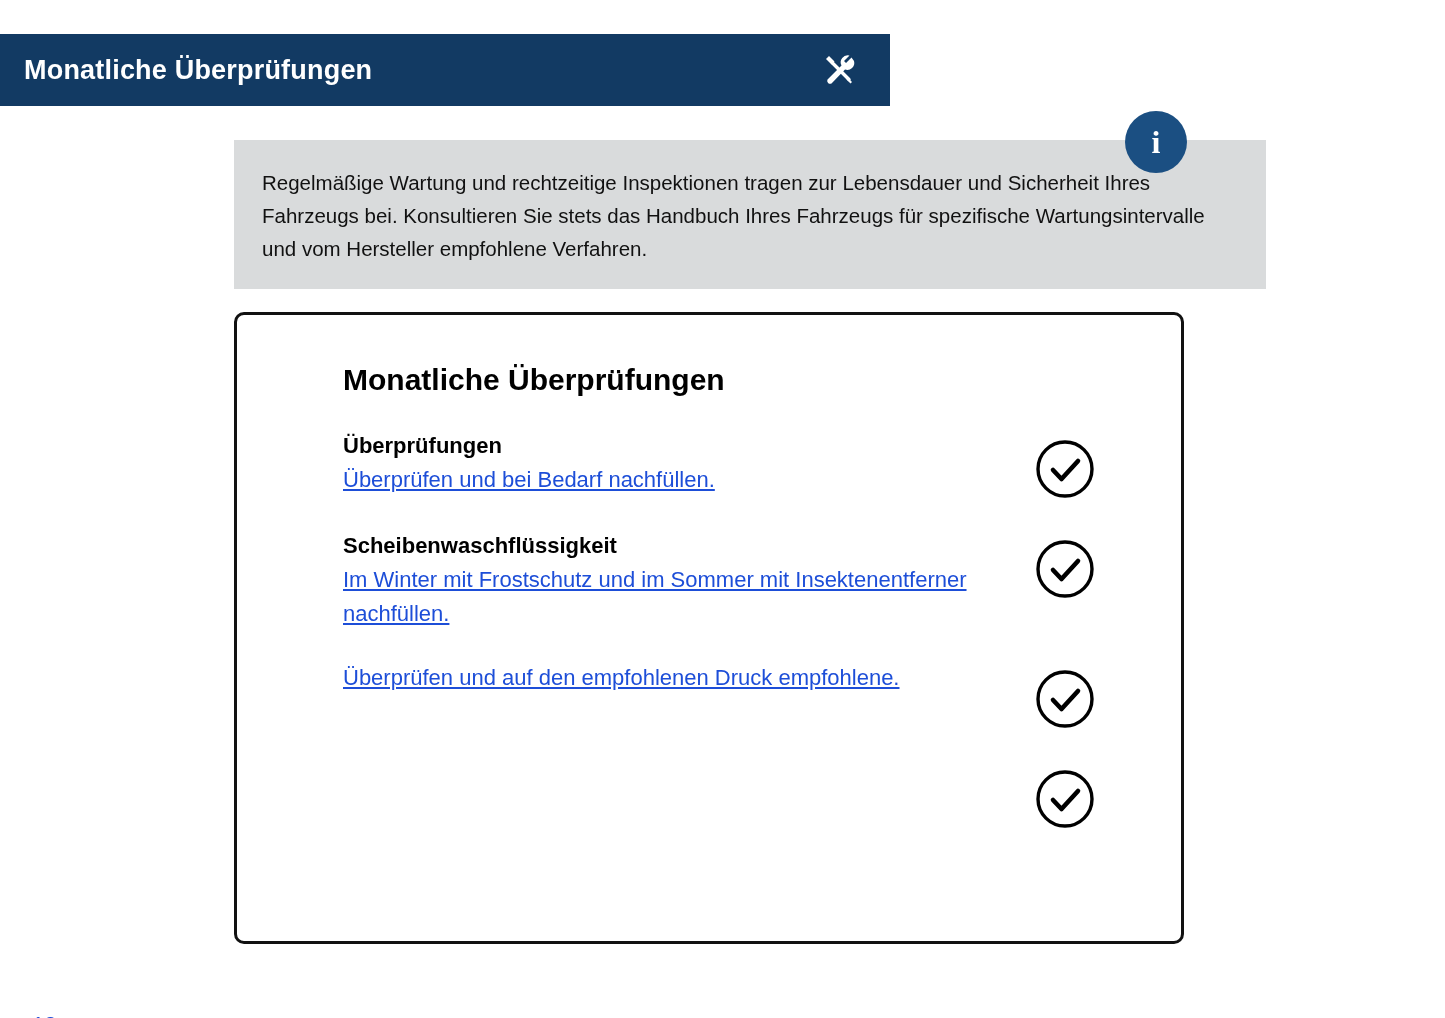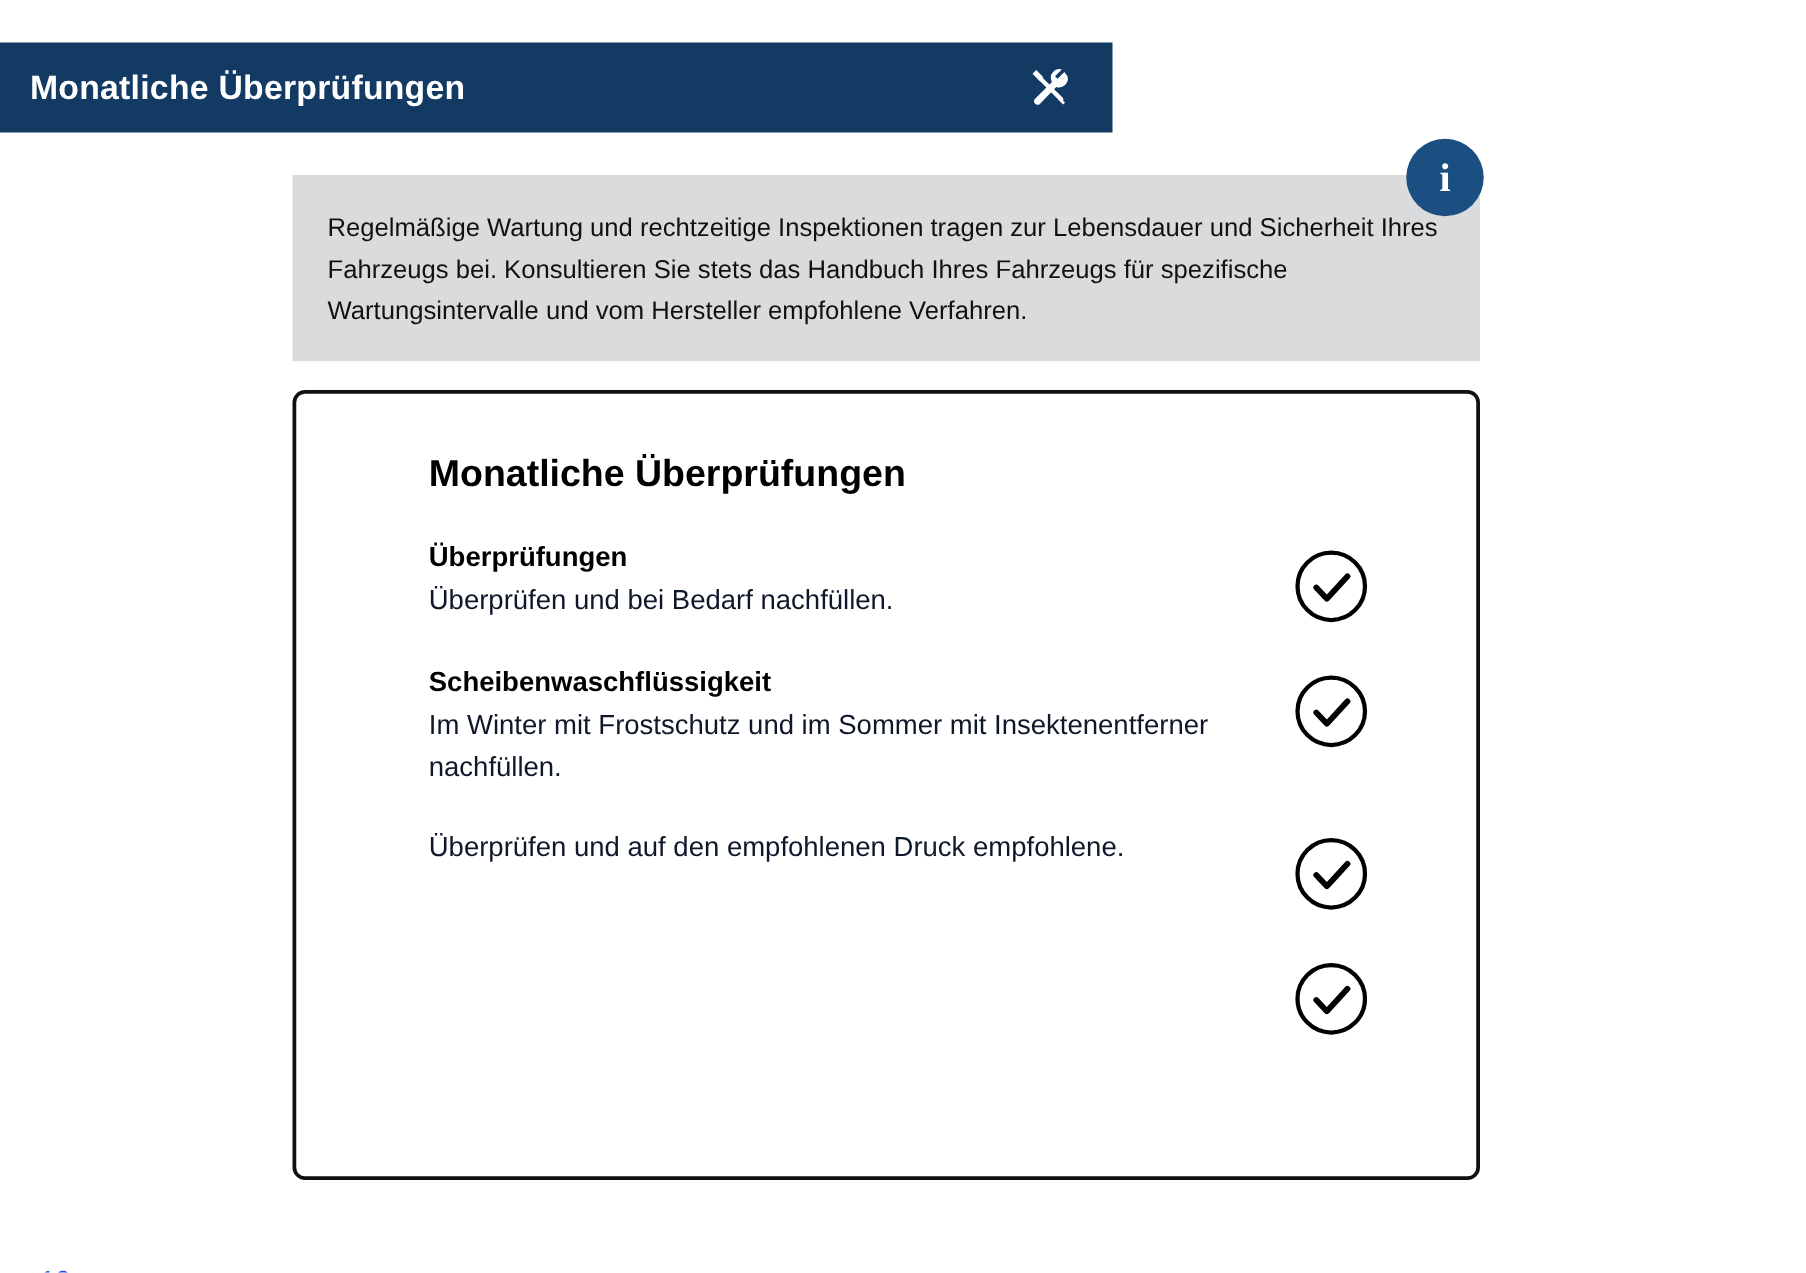--- a/index.html
+++ b/index.html
@@ -61,21 +61,21 @@
     font-weight: bold;
     font-family: "Liberation Serif", serif;
     z-index: 5;
   }
 
   
   .note-box {
     position: absolute;
     left: 234px;
     top: 140px;
-    width: 950px;
+    width: 1032px;
     box-sizing: border-box;
     background: #d9dbdc;
     padding: 26px 26px 24px 28px;
     z-index: 2;
   }
   .note-text {
     font-size: 20.5px;
     line-height: 33px;
     color: #111111;
     margin: 0;
@@ -114,23 +114,24 @@
   }
   .check-label {
     font-size: 22px;
     font-weight: bold;
     color: #000000;
     line-height: 30px;
     margin: 0 0 2px 0;
   }
   .check-desc {
     font-size: 22px;
-    color: #0f172a;
+    color: #1d4ed8;
     line-height: 34px;
     margin: 0;
+    text-decoration: underline;
   }
   .check-mark {
     flex: 0 0 auto;
     width: 64px;
     height: 64px;
     margin-right: 26px;
     margin-top: 6px;
   }
 
   

